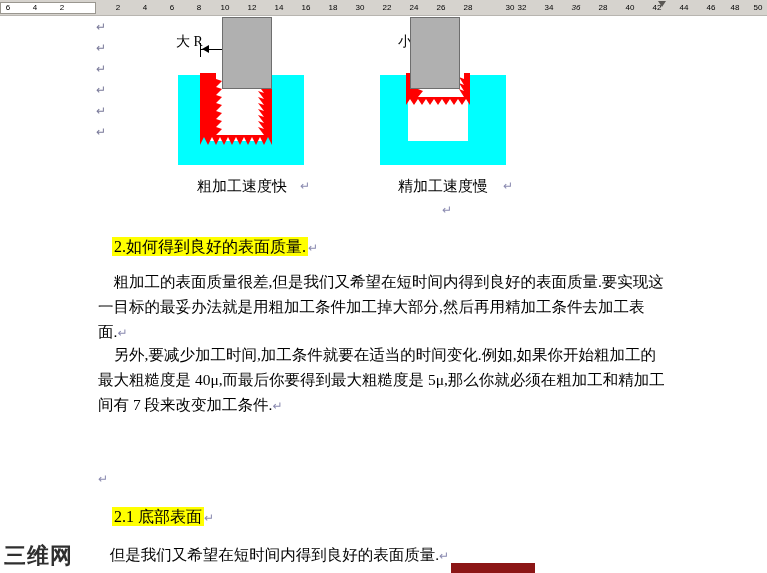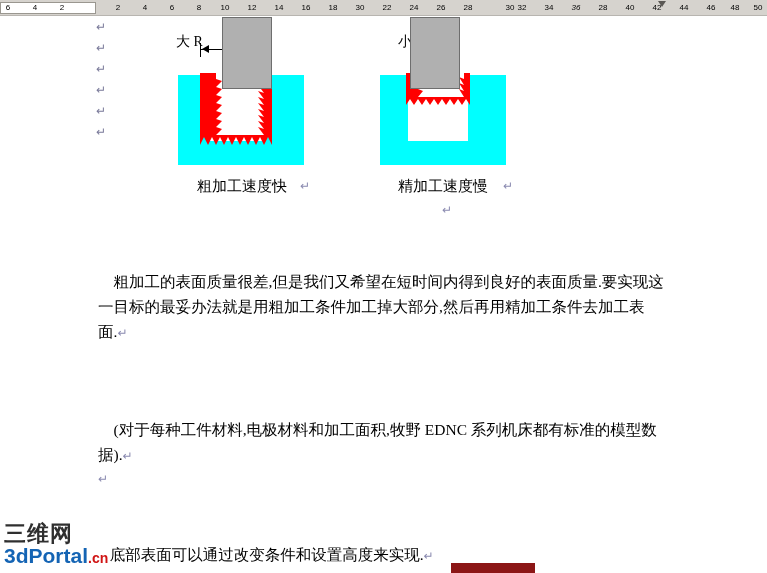--- a/index.html
+++ b/index.html
@@ -266,31 +266,36 @@
     <div class="grey-tool" style="left:410px; top:0px; width:50px; height:72px;"></div>
 
     <div class="cap" style="left:197px; top:160px;">粗加工速度快</div>
     <span class="pilc" style="position:absolute;left:300px;top:162px;">↵</span>
     <div class="cap" style="left:398px; top:160px;">精加工速度慢</div>
     <span class="pilc" style="position:absolute;left:503px;top:162px;">↵</span>
   </div>
 
   <span class="pilc" style="position:absolute;left:442px;top:186px;">↵</span>
 
+  <div class="heading" style="left:112px; top:220px;">
+    <span class="hl">2.如何得到良好的表面质量.</span><span class="pilc">↵</span>
+  </div>
 
   <div class="para" style="left:98px; top:252px; width:570px;"><span>    粗加工的表面质量很差,但是我们又希望在短时间内得到良好的表面质量.要实现这一目标的最妥办法就是用粗加工条件加工掉大部分,然后再用精加工条件去加工表面.</span><span class="pilc">↵</span></div>
 
-
-  <div class="para" style="left:98px; top:400px; width:570px;"><span>    (对于每种工件材料,电极材料和加工面积,牧野 EDNC 系列机床都有标准的模型数据).</span><span class="pilc">↵</span></div>
+  <div class="para" style="left:98px; top:325px; width:570px;"><span>    另外,要减少加工时间,加工条件就要在适当的时间变化.例如,如果你开始粗加工的最大粗糙度是 40μ,而最后你要得到最大粗糙度是 5μ,那么你就必须在粗加工和精加工间有 7 段来改变加工条件.</span><span class="pilc">↵</span></div>
+
 
   <span class="pilc" style="position:absolute;left:98px;top:455px;">↵</span>
 
-
-  <div class="para" style="left:98px; top:525px; width:570px;"><span>   底部表面可以通过改变条件和设置高度来实现.</span><span class="pilc">↵</span></div>
+  <div class="heading" style="left:112px; top:490px;">
+    <span class="hl">2.1  底部表面</span><span class="pilc">↵</span>
+  </div>
+
+  <div class="para" style="left:98px; top:525px; width:570px;"><span>   但是我们又希望在短时间内得到良好的表面质量.</span><span class="pilc">↵</span></div>
 
 </div>
 
 <div id="bottom-bar"></div>
 
 <div id="watermark">
   <div class="wm-top">三维网</div>
-  <div class="wm-bot"><span>3dPortal</span><span class="cn">.cn</span></div>
 </div>
 
 </body></html>

